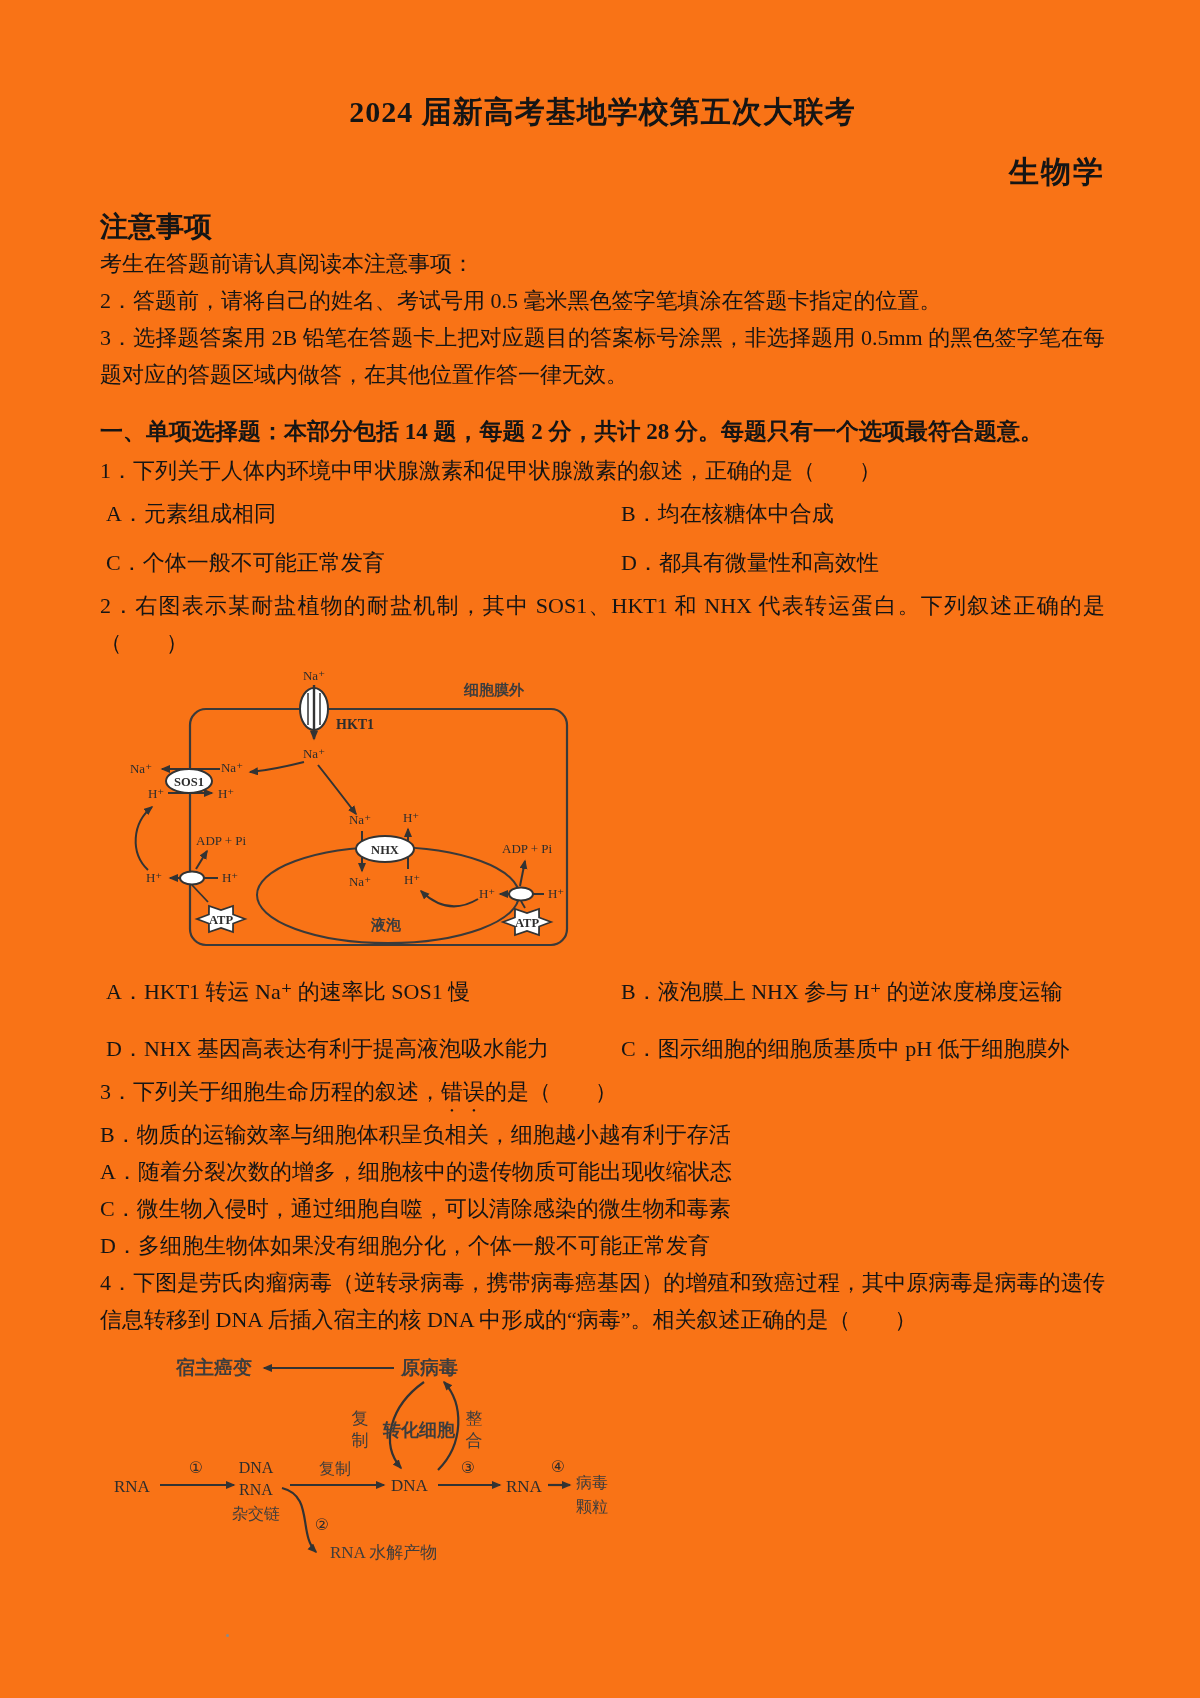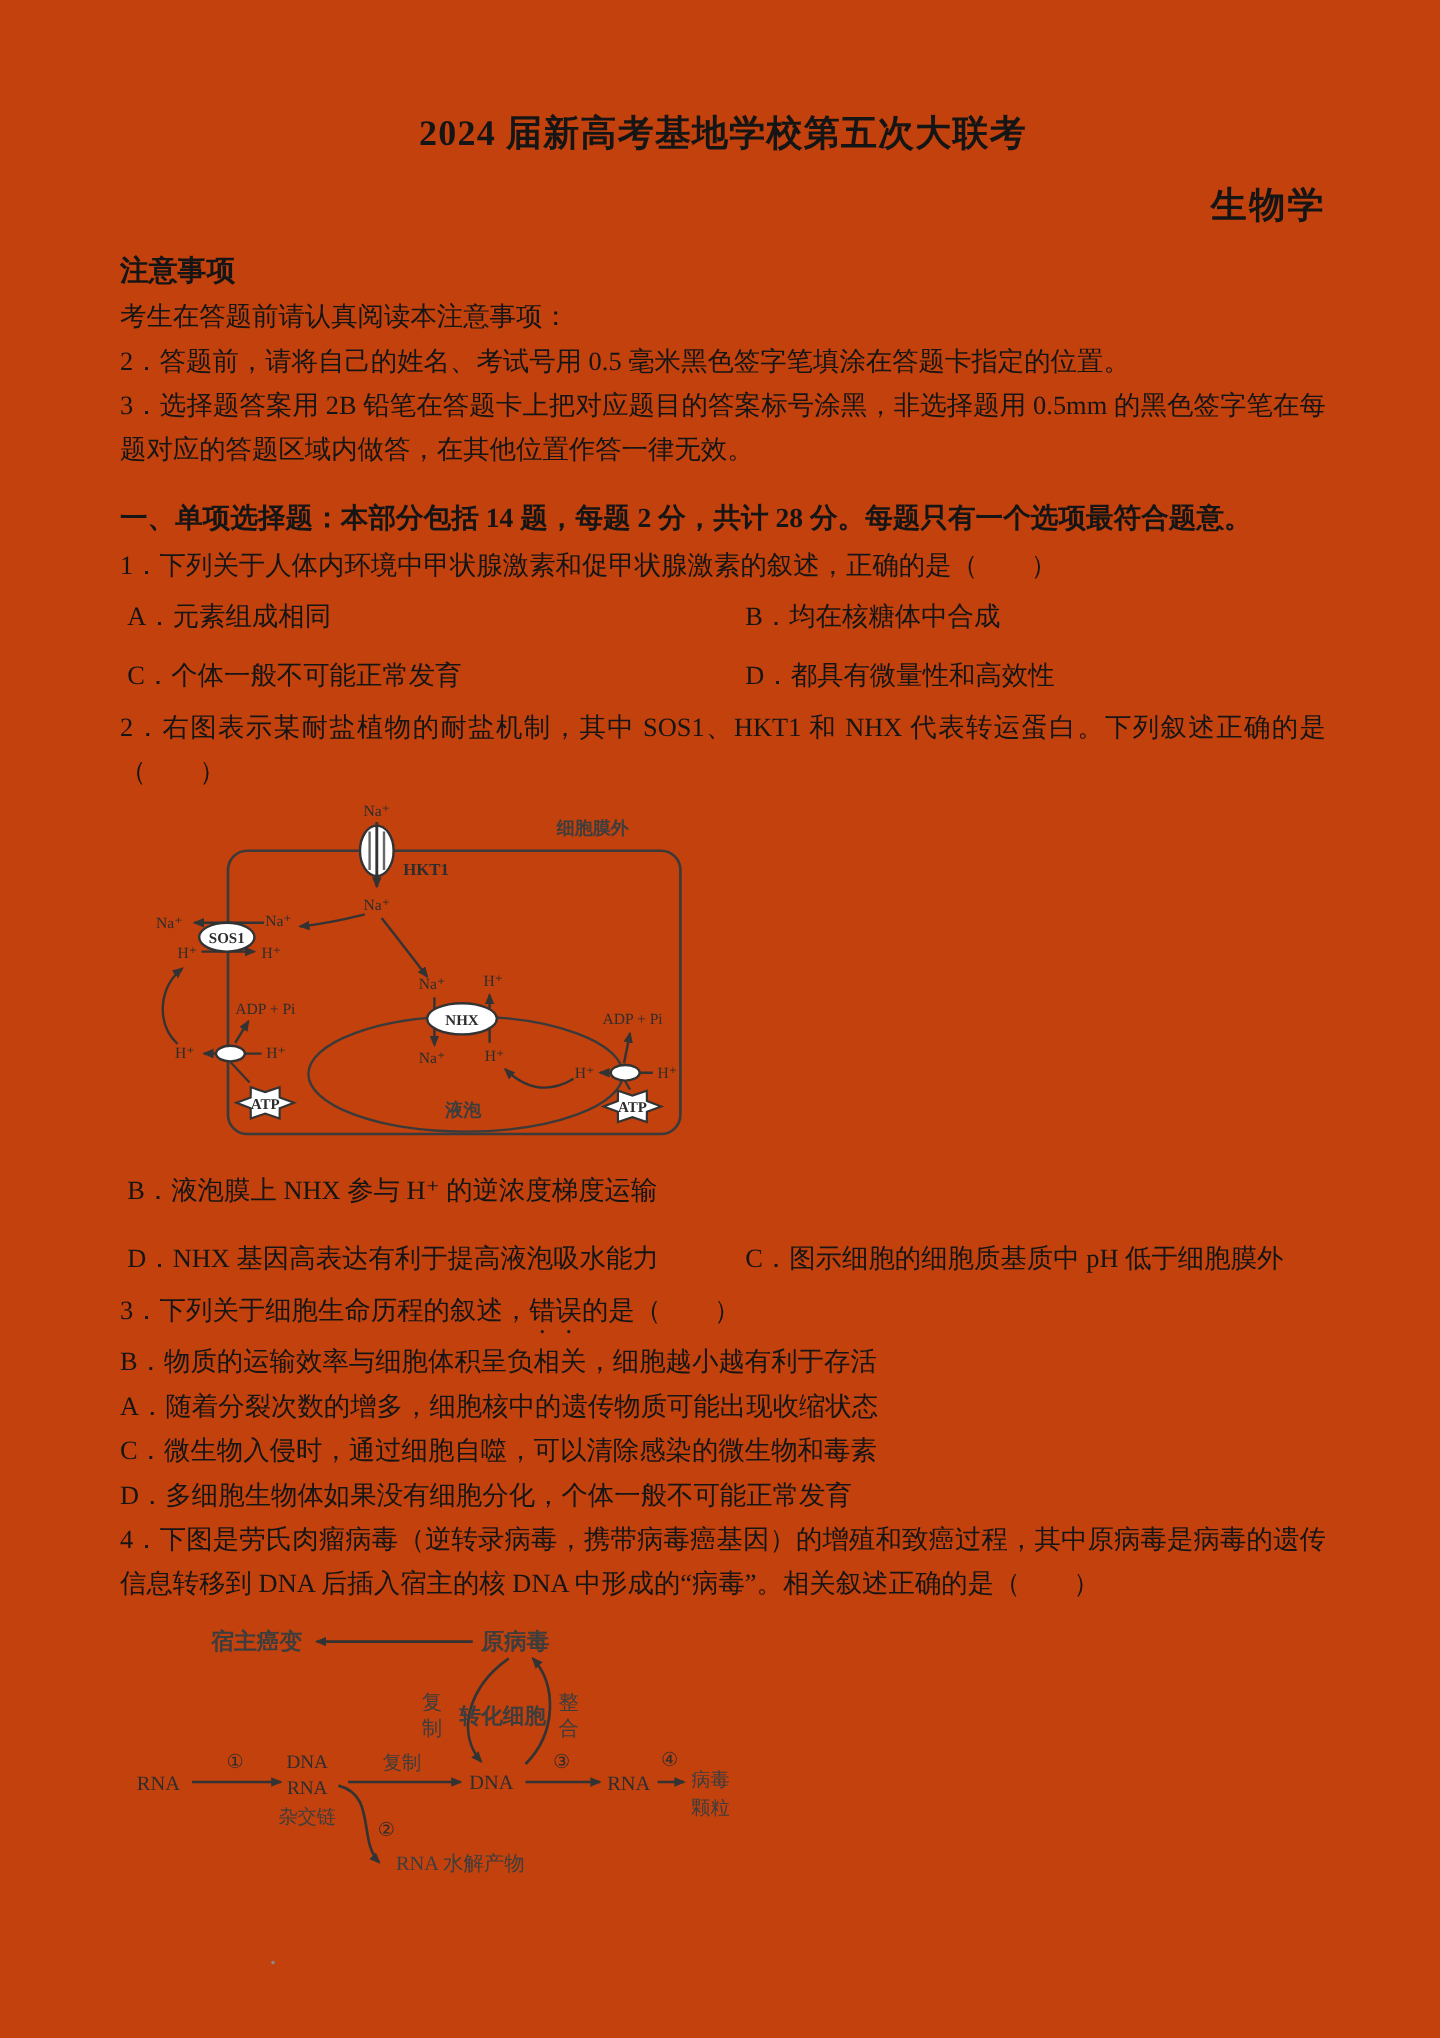--- a/index.html
+++ b/index.html
@@ -1,21 +1,21 @@
 <!DOCTYPE html>
 <html><head>
 <meta charset="utf-8">
 <style>
   html,body{margin:0;padding:0;background:#ffffff;}
-  .page{position:relative;width:1200px;height:1698px;background:#c2410c;overflow:hidden;
+  .page{position:relative;width:1200px;height:1698px;background:#f97316;overflow:hidden;
         font-family:"Liberation Serif","DejaVu Serif",serif;color:#151515;}
   .content{position:absolute;left:100px;top:0;width:1005px;}
   .title{margin:92px 0 0;text-align:center;font-size:30px;font-weight:700;line-height:40px;letter-spacing:1px;}
   .subject{margin:20px 0 0;text-align:right;font-size:30px;font-weight:700;line-height:40px;letter-spacing:2px;}
-  .notice-heading{margin:16px 0 0;font-size:24px;font-weight:700;line-height:37px;}
+  .notice-heading{margin:16px 0 0;font-size:28px;font-weight:700;line-height:37px;}
   p.line{margin:0;font-size:22px;line-height:37px;text-align:justify;text-justify:inter-ideograph;}
   .section-heading{margin:19px 0 0;font-size:23px;font-weight:700;line-height:40px;text-align:justify;}
   .opt-grid{display:grid;grid-template-columns:515px 1fr;}
   .opt-grid p{margin:6px;font-size:22px;line-height:37px;}
   .q2-figure{margin:4px 0 0 14px;line-height:0;}
   .q4-figure{margin:4px 0 0 6px;line-height:0;}
   svg text{font-family:"Liberation Serif","DejaVu Serif","DejaVu Sans",serif;fill:#2d2d2d;}
   svg .lbl-cn{fill:#3d3d3d;}
   .em-dots{-webkit-text-emphasis:filled dot;-webkit-text-emphasis-position:under left;
            text-emphasis:filled dot;text-emphasis-position:under left;}
@@ -131,20 +131,21 @@
           <path d="M 364,234 Q 334,252 307,226" fill="none" stroke="#333" stroke-width="2" marker-end="url(#ah1)"></path>
           <g>
             <use href="#star1" x="413" y="257"></use>
             <text x="413" y="262" text-anchor="middle" font-size="12.5" font-weight="700">ATP</text>
           </g>
           <text x="272" y="265" text-anchor="middle" font-size="15" font-weight="600" class="lbl-cn">液泡</text>
         </svg>
       </div>
 
       <div class="opt-grid mt12">
+        <p>A．HKT1 转运 Na⁺ 的速率比 SOS1 慢</p>
         <p>B．液泡膜上 NHX 参与 H⁺ 的逆浓度梯度运输</p>
       </div>
       <div class="opt-grid mt8">
         <p>D．NHX 基因高表达有利于提高液泡吸水能力</p>
         <p>C．图示细胞的细胞质基质中 pH 低于细胞膜外</p>
       </div>
     </section>
 
     <section>
       <p class="line"><span>3．下列关于细胞生命历程的叙述，</span><span class="em-dots">错误</span><span>的是（　　）</span></p>

